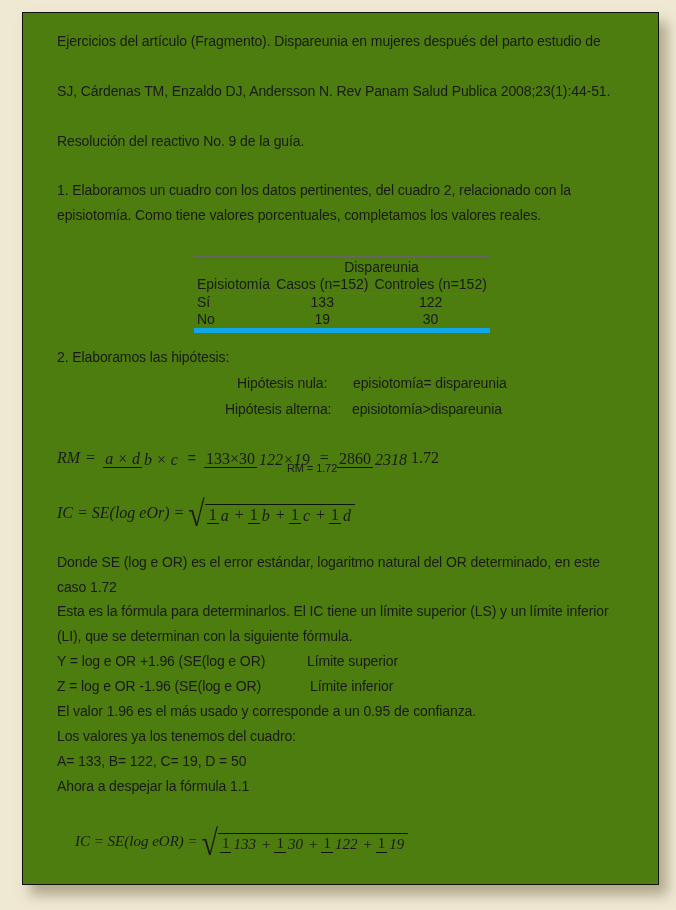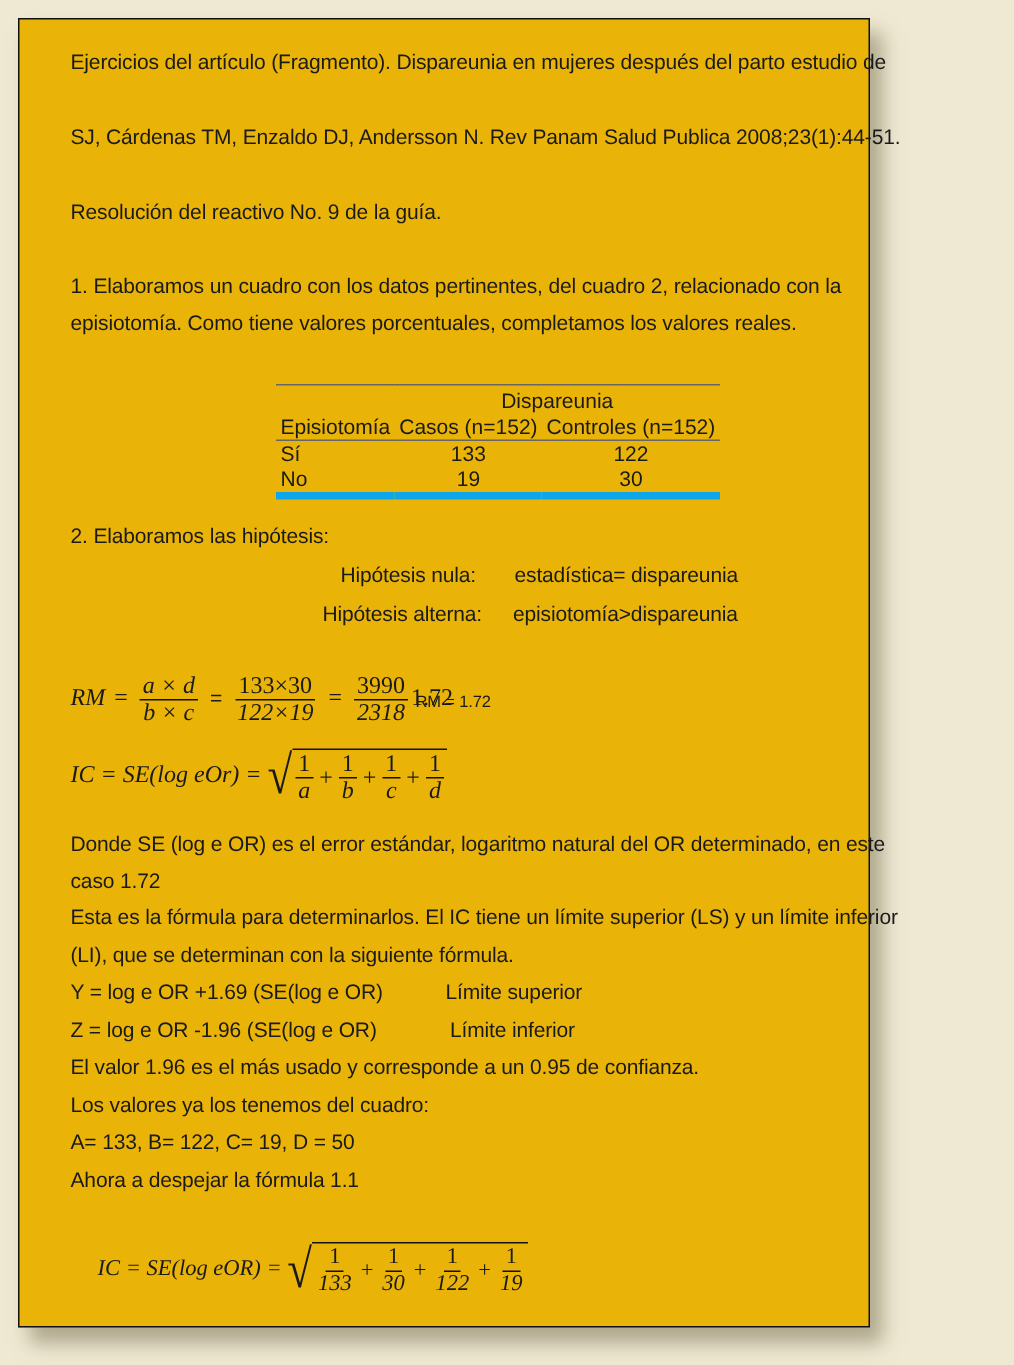--- a/index.html
+++ b/index.html
@@ -4,23 +4,23 @@
 <style>
   html, body { margin:0; padding:0; }
   body {
     width:676px; height:910px; overflow:hidden;
     background:#efe8d3;
     position:relative;
     font-family:"Liberation Sans", sans-serif;
     color:#1a1a1a;
   }
   .page {
-    position:absolute; left:12px; top:12px;
-    width:568px; height:873px;
-    background:#eab308;
+    position:absolute; left:22px; top:12px;
+    width:637px; height:873px;
+    background:#4d7c0f;
     border:1.5px solid #111;
     box-shadow: 8px 10px 12px rgba(120,115,80,0.55);
     box-sizing:border-box;
   }
   .p {
     position:absolute; left:34px; margin:0;
     font-size:14px; line-height:25px; white-space:nowrap;
     letter-spacing:-0.1px;
   }
   .math { font-family:"Liberation Serif", serif; font-style:italic; font-size:16px; }
@@ -28,21 +28,21 @@
   table.ct {
     position:absolute; left:183px; top:245px;
     border-collapse:collapse; font-size:14px;
   }
   table.ct td, table.ct th { padding:0 3px; font-weight:normal; line-height:17px; }
   table.ct tr.top th { border-top:1px solid #666; padding-top:2px; }
   table.ct tr.hdr th { border-bottom:1px solid #666;margin-top:28px; }
   table.ct tr.last td { border-bottom:5px solid #0ea5e9; }
   .c { text-align:center; }
   .l { text-align:left; }
-  .frac { display:inline-flex; flex-direction:column; align-items:center; vertical-align:middle; margin:0 2px; }
+  .frac { display:inline-flex; flex-direction:row; align-items:center; vertical-align:middle; margin:0 2px; }
   .frac .num { border-bottom:1px solid #111; padding:0 2px; line-height:17px; }
   .frac .den { padding:0 2px; line-height:17px;font-style:italic; }
   .sqrt { display:inline-flex; align-items:center; vertical-align:middle; }
   .sqrt .radical { font-size:30px; font-style:normal; line-height:30px; transform:scaleY(1.2); }
   .sqrt .rad { border-top:1px solid #111; display:inline-flex; align-items:center; padding-top:1px; }
   .op { font-style:normal; margin:0 2px; }
   .eq { position:absolute; left:34px; white-space:nowrap; }
 </style>
 </head>
 <body>
@@ -76,39 +76,39 @@
     <tr class="last">
       <td class="l">No</td>
       <td class="c">19</td>
       <td class="c">30</td>
     </tr>
   </tbody>
     </table>
 
   <p class="p" style="top:332px">2. Elaboramos las hipótesis:</p>
   <p class="p" style="top:358px;left:214px">Hipótesis nula:</p>
-  <p class="p" style="top:358px;left:330px">estadística= dispareunia</p>
+  <p class="p" style="top:358px;left:330px">episiotomía= dispareunia</p>
   <p class="p" style="top:384px;left:202px">Hipótesis alterna:</p>
   <p class="p" style="top:384px;left:329px">episiotomía&gt;dispareunia</p>
 
   <div class="eq math" style="top:436px;">
     <span>RM</span>
     <span class="op">=</span>
     <span class="frac">
       <span class="num">a × d</span>
       <span class="den">b × c</span>
     </span>
     <span class="op" style="font-family:'Liberation Sans',sans-serif;font-size:14px">=</span>
     <span class="frac up">
       <span class="num">133×30</span>
       <span class="den">122×19</span>
     </span>
     <span class="op">=</span>
     <span class="frac up">
-      <span class="num">3990</span>
+      <span class="num">2860</span>
       <span class="den">2318</span>
     </span><span class="up">1.72</span>
   </div>
   <p class="p" style="top:443px;left:264px;font-size:11px">RM = 1.72</p>
 
   <div class="eq math" style="top:486px;">
     <span>IC = SE(log eOr) =</span>
     <span class="sqrt">
       <span class="radical">√</span>
       <span class="rad">
@@ -132,21 +132,21 @@
             <span class="den">d</span>
           </span>
       </span>
     </span>
   </div>
 
   <p class="p" style="top:537px">Donde SE (log e OR) es el error estándar, logaritmo natural del OR determinado, en este</p>
   <p class="p" style="top:562px">caso 1.72</p>
   <p class="p" style="top:586px">Esta es la fórmula para determinarlos. El IC tiene un límite superior (LS) y un límite inferior</p>
   <p class="p" style="top:611px">(LI), que se determinan con la siguiente fórmula.</p>
-  <p class="p" style="top:636px">Y = log e OR +1.69 (SE(log e OR)</p>
+  <p class="p" style="top:636px">Y = log e OR +1.96 (SE(log e OR)</p>
   <p class="p" style="top:636px;left:284px">Límite superior</p>
   <p class="p" style="top:661px">Z = log e OR -1.96 (SE(log e OR)</p>
   <p class="p" style="top:661px;left:287px">Límite inferior</p>
   <p class="p" style="top:686px">El valor 1.96 es el más usado y corresponde a un 0.95 de confianza.</p>
   <p class="p" style="top:711px">Los valores ya los tenemos del cuadro:</p>
   <p class="p" style="top:736px">A= 133, B= 122, C= 19, D = 50</p>
   <p class="p" style="top:761px">Ahora a despejar la fórmula 1.1</p>
 
   <div class="eq math" style="top:815px;left:52px;font-size:15px">
     <span>IC = SE(log eOR) =</span>

